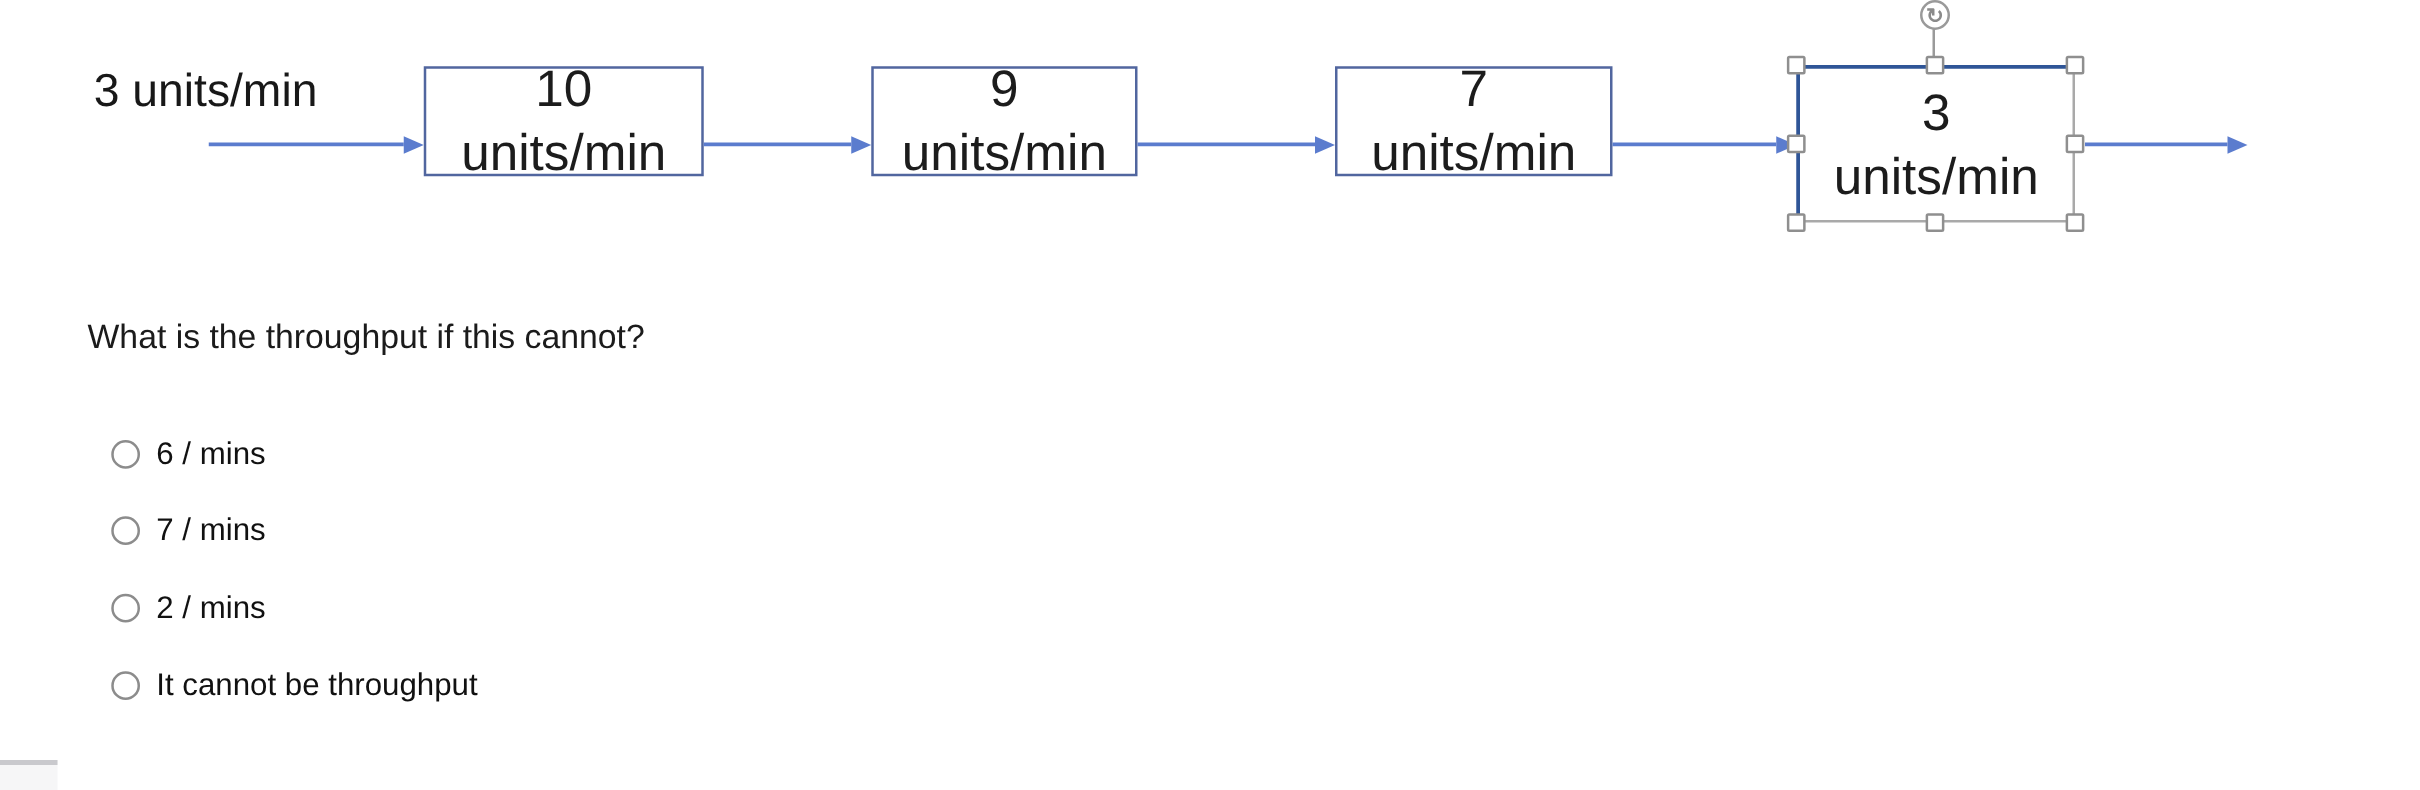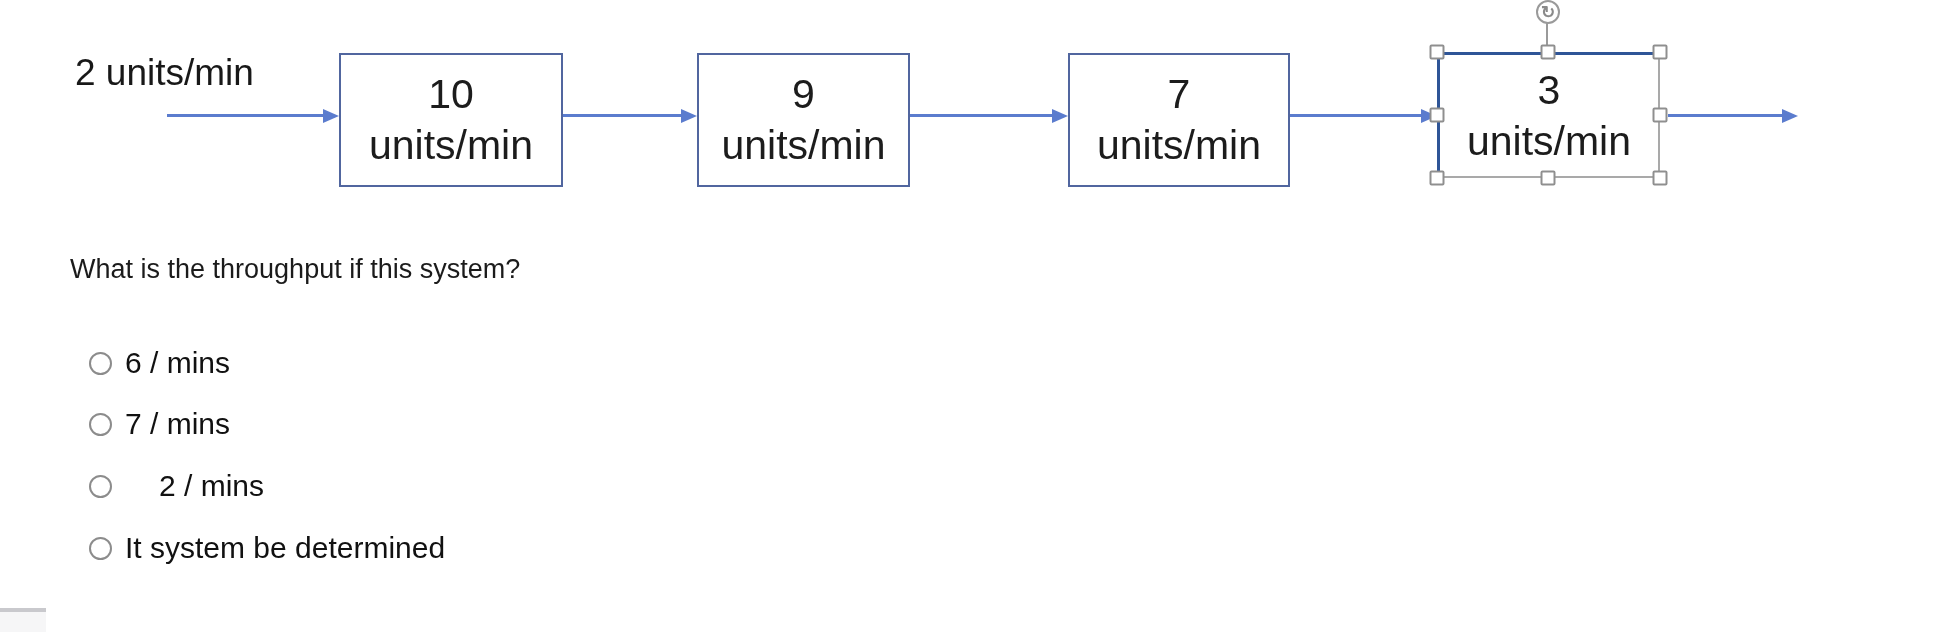--- a/index.html
+++ b/index.html
@@ -11,21 +11,21 @@
   
   .diagram { position: absolute; left: 0; top: 0; width: 1936px; height: 210px; }
 
   .input-label {
     position: absolute; left: 75px; top: 52px;
     font-size: 37px; color: #181818; letter-spacing: 0px;
     white-space: nowrap;
   }
 
   .station {
-    position: absolute; top: 53px; height: 134px;
+    position: absolute; top: 53px; height: 88px;
     border: 2px solid #51669f; background: #ffffff;
     display: flex; flex-direction: column; align-items: center; justify-content: center;
     text-align: center; color: #1c1c1c;
   }
   .station .rate, .station .unit {
     font-size: 41px; line-height: 51px; color: #1c1c1c; white-space: nowrap;
   }
   #station-1 { left: 339px; width: 224px; }
   #station-2 { left: 697px; width: 213px; }
   #station-3 { left: 1068px; width: 222px; }
@@ -74,44 +74,44 @@
     position: absolute; left: 70px; top: 254px;
     font-size: 27px; color: #1b1b1b; white-space: nowrap;
   }
 
   .option-row {
     position: absolute; left: 89px; height: 34px;
     display: flex; align-items: center; cursor: pointer;
   }
   #option-0 { top: 346px; }
   #option-1 { top: 407px; }
-  #option-2 { top: 469px; gap: 34px; }
+  #option-2 { top: 469px; }
   #option-3 { top: 531px; }
   .radio {
     width: 23px; height: 23px; border: 2px solid #8c8c8c; border-radius: 50%;
     background: #ffffff; flex: 0 0 auto;
   }
   .option-label {
-    margin-left: 13px; font-size: 30px; color: #111111; white-space: nowrap;
+    margin-left: 13px; font-size: 25px; color: #111111; white-space: nowrap;
   }
 
   
   .corner-partial {
     position: absolute; left: 0; top: 608px; width: 46px; height: 24px;
     background: #f6f6f7; border-top: 4px solid #c9c9cd;
   }
 </style>
 </head>
 <body>
 
 <div class="canvas">
 
   <div class="diagram">
 
-    <div class="input-label">2 units/min</div>
+    <div class="input-label">3 units/min</div>
 
     <div class="flow-arrow" id="arrow-0"></div>
 
     <div class="station" id="station-1">
       <div class="rate">10</div>
       <div class="unit">units/min</div>
     </div>
 
     <div class="flow-arrow" id="arrow-1"></div>
 
@@ -143,37 +143,37 @@
     <div class="handle" style="left:1548px; top:52px;"></div>
     <div class="handle" style="left:1660px; top:52px;"></div>
     <div class="handle" style="left:1437px; top:115px;"></div>
     <div class="handle" style="left:1660px; top:115px;"></div>
     <div class="handle" style="left:1437px; top:178px;"></div>
     <div class="handle" style="left:1548px; top:178px;"></div>
     <div class="handle" style="left:1660px; top:178px;"></div>
 
   </div>
 
-  <div class="question">What is the throughput if this system?</div>
+  <div class="question">What is the throughput if this cannot?</div>
 
   <div class="option-row" id="option-0">
     <div class="radio"></div>
     <div class="option-label">6 / mins</div>
   </div>
 
   <div class="option-row" id="option-1">
     <div class="radio"></div>
     <div class="option-label">7 / mins</div>
   </div>
 
   <div class="option-row" id="option-2">
     <div class="radio"></div>
     <div class="option-label">2 / mins</div>
   </div>
 
   <div class="option-row" id="option-3">
     <div class="radio"></div>
-    <div class="option-label">It system be determined</div>
+    <div class="option-label">It cannot be throughput</div>
   </div>
 
   <div class="corner-partial"></div>
 
 </div>
 
 </body></html>

